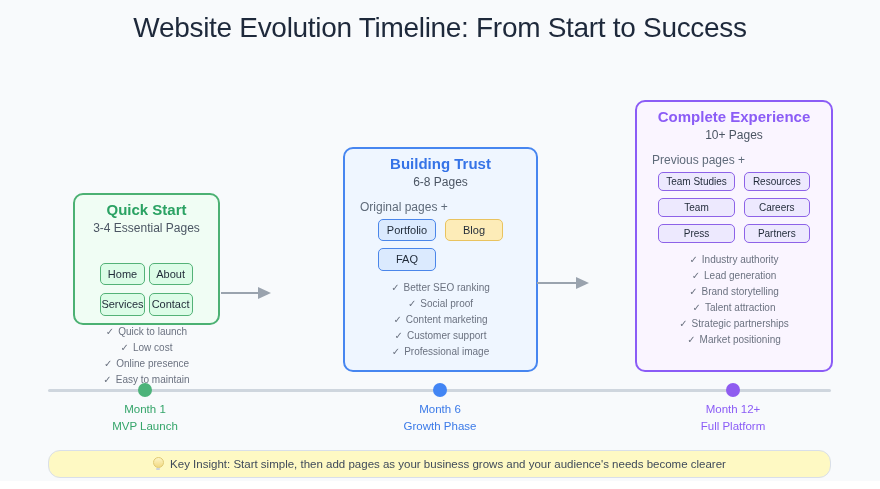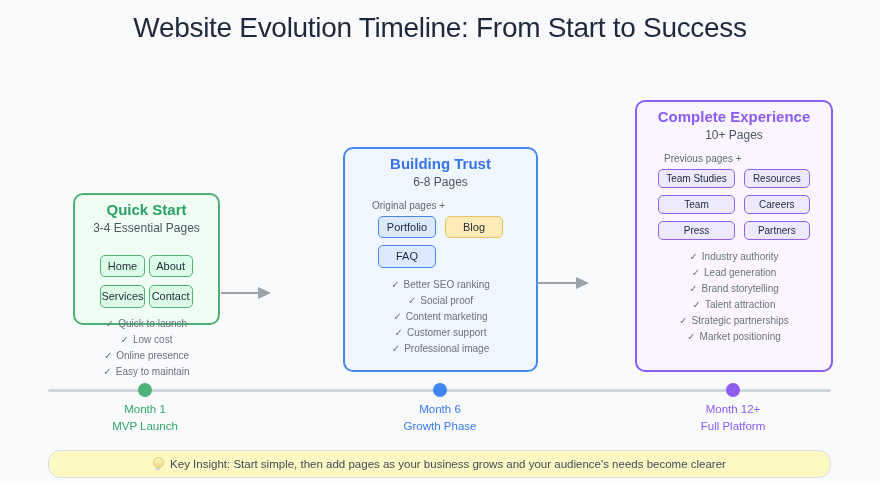--- a/index.html
+++ b/index.html
@@ -19,23 +19,23 @@
     display:flex;flex-direction:column;align-items:center;text-align:center;
   }
   .card--green{left:73px;top:193px;width:147px;height:132px;background:#f0fdf4;border-color:#4cb173;}
   .card--blue{left:343px;top:147px;width:195px;height:225px;background:#eff6ff;border-color:#4786f0;}
   .card--purple{left:635px;top:100px;width:198px;height:272px;background:#faf5ff;border-color:#8b5cf6;}
   .card-title{font-size:15px;font-weight:700;margin-top:6px;line-height:1.2;}
   .card--green .card-title{color:#2aa263;}
   .card--blue .card-title{color:#3573e7;}
   .card--purple .card-title{color:#8b5cf6;}
   .card-subtitle{font-size:12px;color:#4b5563;margin-top:2px;}
-  .card-note{font-size:10px;color:#5f6b7a;align-self:flex-start;margin:11px 0 0 27px;}
+  .card-note{font-size:12px;color:#5f6b7a;align-self:flex-start;margin:11px 0 0 15px;}
   .chips{display:grid;grid-template-columns:repeat(2,auto);gap:7px 9px;justify-content:center;margin-top:5px;}
-  .card--green .chips{margin-top:20px;gap:8px 4px;}
+  .card--green .chips{margin-top:28px;gap:8px 4px;}
   .chip{
     font-size:11px;color:#1f2937;border-radius:5px;border:1px solid;
     padding:3px 0;min-width:42px;line-height:1.3;background:#fff;
   }
   .card--green .chip{background:#dcfce7;border-color:#53b277;}
   .card--blue .chip{background:#dbeafe;border-color:#4a86ea;min-width:56px;}
   .card--purple .chip{background:#ede9fe;border-color:#8d62e8;min-width:50px;font-size:10px;padding:2px 7px;}
   .chip--highlight{background:#fdecb8 !important;border-color:#e9c35f !important;}
   .benefits{display:flex;flex-direction:column;gap:4.5px;margin-top:11px;}
   .card--green .benefits{margin-top:10px;}

